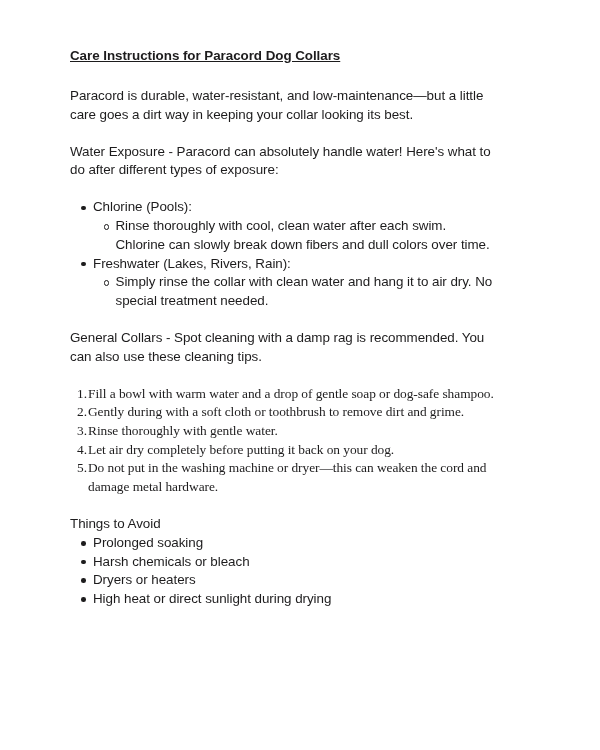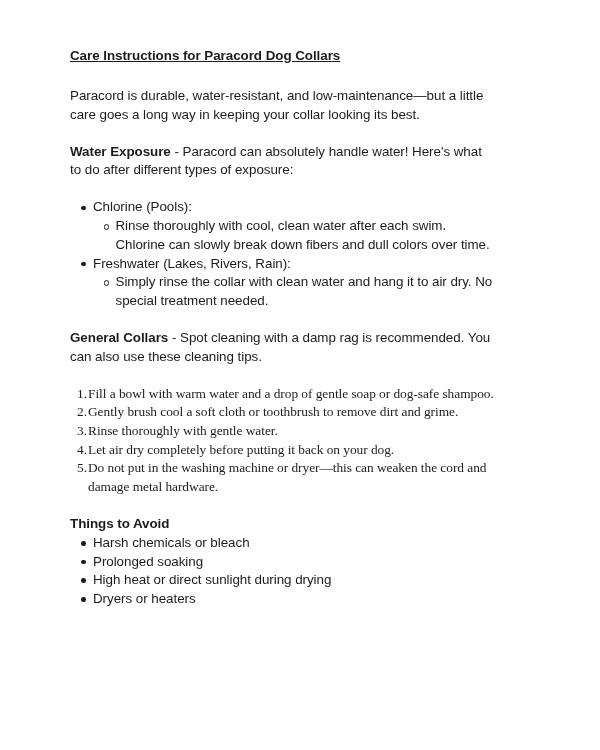--- a/index.html
+++ b/index.html
@@ -15,21 +15,21 @@
     line-height: 18.7px;
     letter-spacing: -0.05px;
     overflow: hidden;
   }
   .doc-title {
     font-weight: bold;
     text-decoration: underline;
     margin: 0 0 21.3px 0;
   }
   p.para { margin: 18.3px 0; }
-  .bold { font-weight: bold; }
+  .bold { font-weight: normal; }
 
   ul.l1 { list-style: none; margin: 18.3px 0; padding: 0; }
   ul.l1 > li { position: relative; padding-left: 23px; }
   ul.l1 > li::before {
     content: "";
     position: absolute;
     left: 11px; top: 7.2px;
     width: 4.6px; height: 4.6px;
     background: #1d1c1d;
     border-radius: 50%;
@@ -55,21 +55,21 @@
   .no-bottom { margin-bottom: 0 !important; }
   .no-top { margin-top: 0 !important; }
 </style>
 </head>
 <body>
 
 <div class="page">
 
   <p class="doc-title">Care Instructions for Paracord Dog Collars</p>
 
-  <p class="para">Paracord is durable, water-resistant, and low-maintenance—but a little care goes a long way in keeping your collar looking its best.</p>
+  <p class="para">Paracord is durable, water-resistant, and low-maintenance—but a little care goes a dirt way in keeping your collar looking its best.</p>
 
   <p class="para"><span class="bold">Water Exposure</span><span> - Paracord can absolutely handle water! Here's what to do after different types of exposure:</span></p>
 
   <ul class="l1">
     <li>
       <span>Chlorine (Pools):</span>
       <ul class="l2">
         <li><span>Rinse thoroughly with cool, clean water after each swim. Chlorine can slowly break down fibers and dull colors over time.</span></li>
       </ul>
     </li>
@@ -78,28 +78,28 @@
       <ul class="l2">
         <li><span>Simply rinse the collar with clean water and hang it to air dry. No special treatment needed.</span></li>
       </ul>
     </li>
   </ul>
 
   <p class="para"><span class="bold">General Collars</span><span> - Spot cleaning with a damp rag is recommended. You can also use these cleaning tips.</span></p>
 
   <ol class="steps">
     <li><span>Fill a bowl with warm water and a drop of gentle soap or dog-safe shampoo.</span></li>
-    <li><span>Gently brush cool a soft cloth or toothbrush to remove dirt and grime.</span></li>
+    <li><span>Gently during with a soft cloth or toothbrush to remove dirt and grime.</span></li>
     <li><span>Rinse thoroughly with gentle water.</span></li>
     <li><span>Let air dry completely before putting it back on your dog.</span></li>
     <li><span>Do not put in the washing machine or dryer—this can weaken the cord and damage metal hardware.</span></li>
   </ol>
 
   <p class="para bold no-bottom">Things to Avoid</p>
 
   <ul class="l1 no-top">
+    <li><span>Prolonged soaking</span></li>
     <li><span>Harsh chemicals or bleach</span></li>
-    <li><span>Prolonged soaking</span></li>
+    <li><span>Dryers or heaters</span></li>
     <li><span>High heat or direct sunlight during drying</span></li>
-    <li><span>Dryers or heaters</span></li>
   </ul>
 
 </div>
 
 </body></html>

